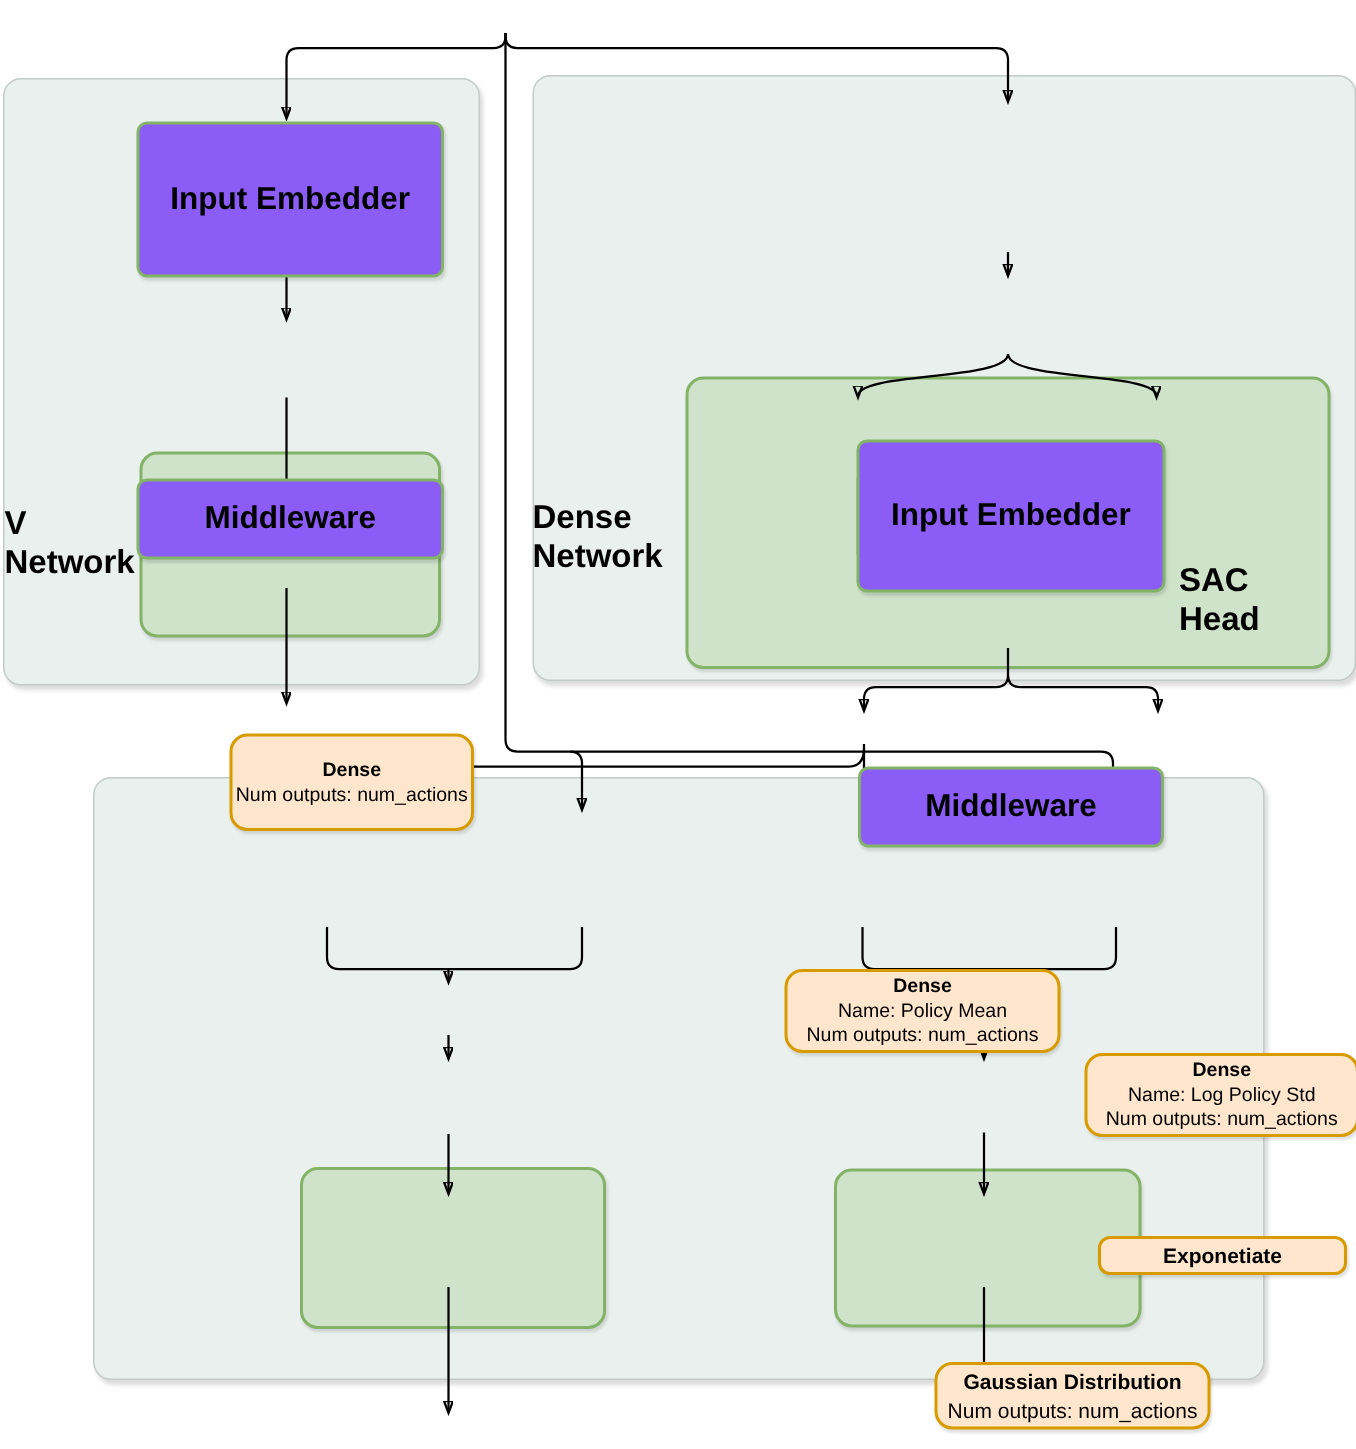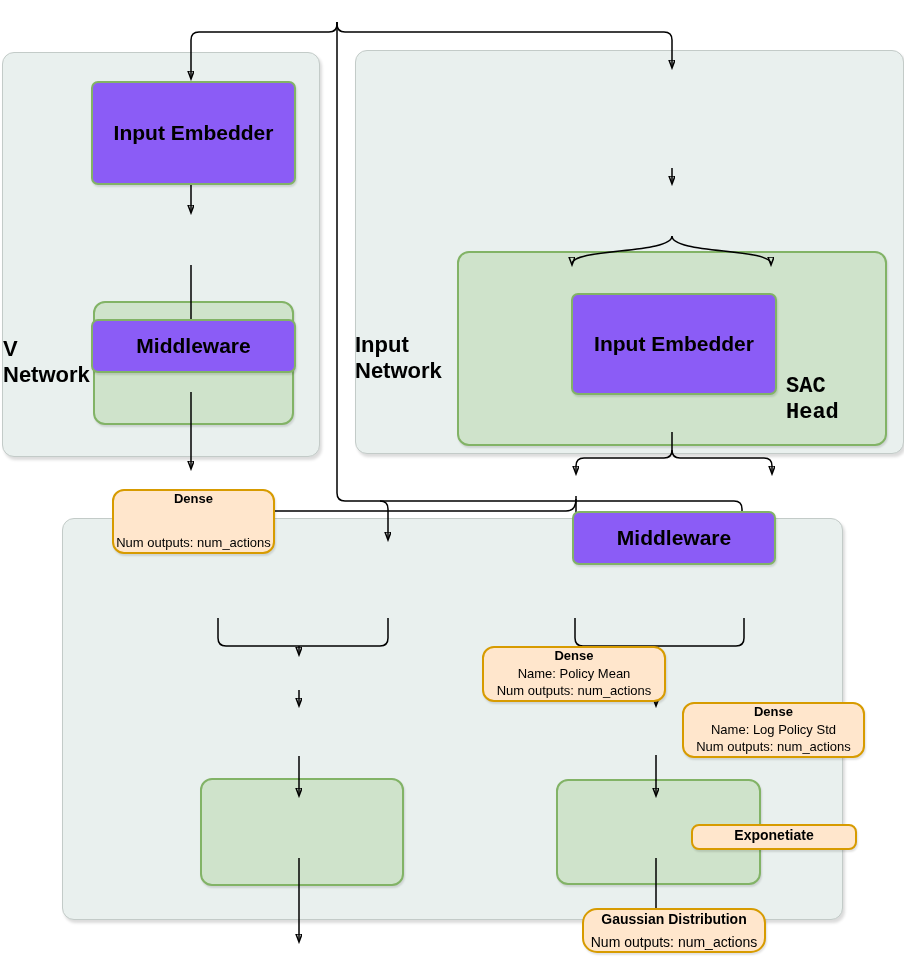--- a/index.html
+++ b/index.html
@@ -30,36 +30,36 @@
     display:flex;align-items:center;justify-content:center;font-weight:bold;
     box-shadow:1px 2px 2px rgba(0,0,0,0.12);text-align:center;
   }
   #v-ie{left:91px;top:81px;width:201px;height:100px;font-size:21px;}
   #v-mw{left:91px;top:215px;width:201px;height:50px;font-size:21px;}
   #p-ie{left:571px;top:70px;width:202px;height:98px;font-size:21px;}
   #p-mw{left:572px;top:186px;width:200px;height:50px;font-size:21px;}
   
   .onode{
     position:absolute;background:#ffe6cc;border:2px solid #d79b00;border-radius:12px;
-    display:flex;flex-direction:column;align-items:center;justify-content:space-between;
-    font-size:13px;line-height:1.3;text-align:center;box-shadow:1px 2px 2px rgba(0,0,0,0.12);
+    display:flex;flex-direction:column;align-items:center;justify-content:center;
+    font-size:13px;line-height:1.3;text-align:center;box-shadow:1px 2px 2px rgba(0,0,0,0.12);margin-left:41px;
   }
   .onode .t{font-weight:bold;}
   #v-dense{left:112px;top:331px;width:159px;height:61px;}
   #mean-dense{left:482px;top:267px;width:180px;height:52px;}
   #std-dense{left:682px;top:267px;width:179px;height:52px;}
   #exponetiate{left:691px;top:333px;width:162px;height:22px;border-radius:8px;font-weight:bold;font-size:14px;}
-  #gaussian{left:582px;top:391px;width:180px;height:41px;font-size:14px;border-radius:15px;}
+  #gaussian{left:582px;top:391px;width:180px;height:41px;font-size:14px;}
   
   .biglabel{
     position:absolute;font-weight:bold;font-size:22px;line-height:1.18;
   }
   #v-label{left:3px;top:336px;width:92px;}
   #policy-label{left:355px;top:332px;width:102px;}
-  #sac-label{left:786px;top:374px;width:100px;font-family:Liberation Mono, monospace;}
+  #sac-label{left:786px;top:374px;width:100px;}
   #q-label{left:70px;top:804px;width:115px;}
   
   #edges{position:absolute;left:0;top:0;width:904px;height:966px;pointer-events:none;}
   #edges path{stroke:#000;stroke-width:1.5;fill:none;}
   .zz{position:relative;z-index:3;}
 </style>
 </head>
 <body>
 
 <div id="canvas">
@@ -67,21 +67,21 @@
   <div class="container" id="v-net"></div>
   <div class="container" id="policy-net"></div>
   <div class="container" id="q-net"></div>
 
   <div class="wrapper" id="sac-head"></div>
   <div class="wrapper" id="v-dense-wrap"></div>
   <div class="wrapper" id="q1-dense-wrap"></div>
   <div class="wrapper" id="q2-dense-wrap"></div>
 
   <div class="biglabel" id="v-label">V Network</div>
-  <div class="biglabel" id="policy-label">Input Network</div>
+  <div class="biglabel" id="policy-label">Dense Network</div>
   <div class="biglabel" id="sac-label">SAC Head</div>
 
   <svg id="edges">
     <defs>
       <marker id="arr" markerWidth="10" markerHeight="10" refX="7" refY="3" orient="auto" markerUnits="userSpaceOnUse">
         <path d="M0,0 L8,3 L0,6 Z" fill="#000" stroke="none"></path>
       </marker>
     </defs>
     <path d="M337,22 V24 Q337,32 329,32 H199 Q191,32 191,40 V78" marker-end="url(#arr)"></path>
     <path d="M337,22 V24 Q337,32 345,32 H664 Q672,32 672,40 V67" marker-end="url(#arr)"></path>

